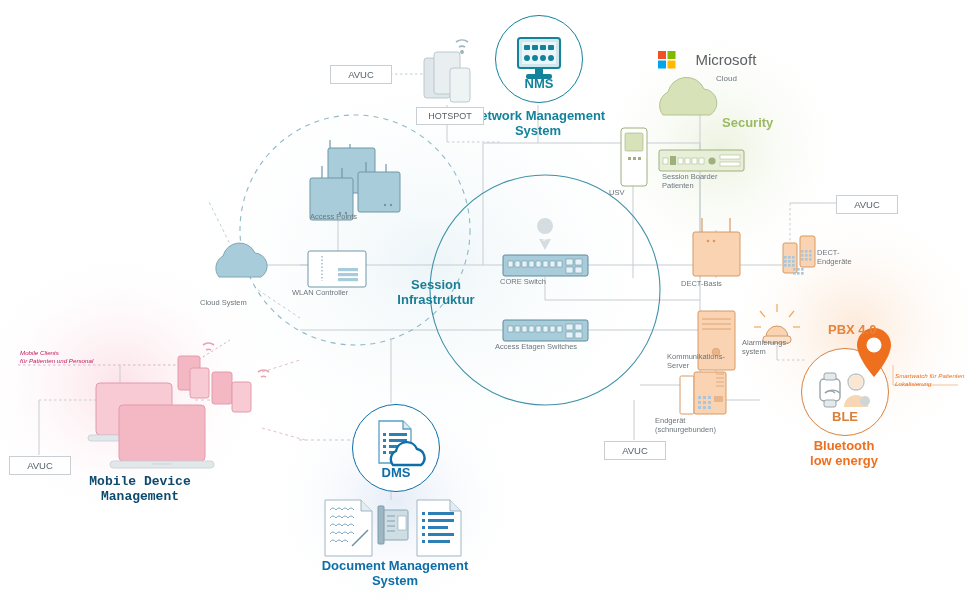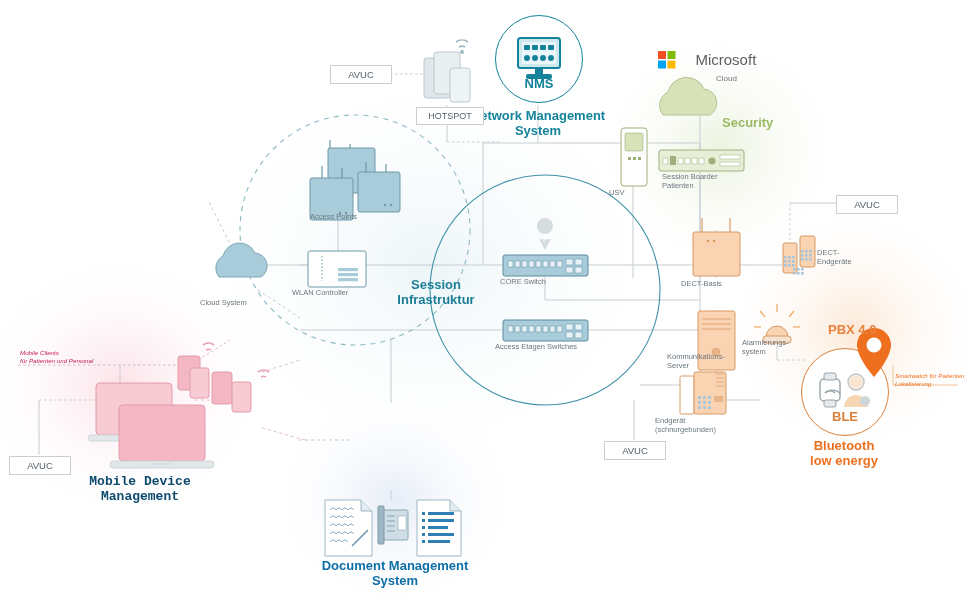--- a/index.html
+++ b/index.html
@@ -416,20 +416,38 @@
       <rect x="39" y="52" width="8" height="6" fill="#13839b"></rect>
       <rect x="30" y="58" width="26" height="5" rx="2" fill="#13839b"></rect>
     </svg>
     <div class="ring-label" style="top:60px;color:#13839b;">NMS</div>
   </div>
   <div class="circ-title" style="left:458px;top:108px;width:160px;color:#13839b;">
     <span>Network Management</span><br>
     <span>System</span>
   </div>
 
+  <div class="ring" style="left:352px;top:404px;width:86px;height:86px;border:1.6px solid #0e6fa8;">
+    <svg viewBox="0 0 86 86" width="86" height="86">
+      <path d="M26 16 h24 l8 8 v34 h-32 z" fill="#fff" stroke="#5a9ec4" stroke-width="1.3"></path>
+      <path d="M50 16 v8 h8" fill="#dceaf3" stroke="#5a9ec4" stroke-width="1.3"></path>
+      <g fill="#2e7fb5">
+        <rect x="30" y="28" width="3" height="3"></rect>
+          <rect x="36" y="28" width="18" height="3"></rect>
+        <rect x="30" y="34" width="3" height="3"></rect>
+          <rect x="36" y="34" width="18" height="3"></rect>
+        <rect x="30" y="40" width="3" height="3"></rect>
+          <rect x="36" y="40" width="14" height="3"></rect>
+        <rect x="30" y="46" width="3" height="3"></rect>
+          <rect x="36" y="46" width="18" height="3"></rect>
+      </g>
+      <path d="M40 60 a9 9 0 0 1 3 -14 a11 11 0 0 1 21 -2 a9 9 0 0 1 4 16 z" fill="#ffffff" stroke="#0e6fa8" stroke-width="2.4"></path>
+    </svg>
+    <div class="ring-label" style="top:60px;color:#0e6fa8;">DMS</div>
+  </div>
   <div class="circ-title" style="left:311px;top:558px;width:168px;color:#0e6fa8;">
     <span>Document Management</span><br>
     <span>System</span>
   </div>
 
   <div class="circ-title" style="left:60px;top:474px;width:160px;color:#0c4a6e;font-family:Liberation Mono, monospace;">
     <span>Mobile Device</span><br>
     <span>Management</span>
   </div>
 

